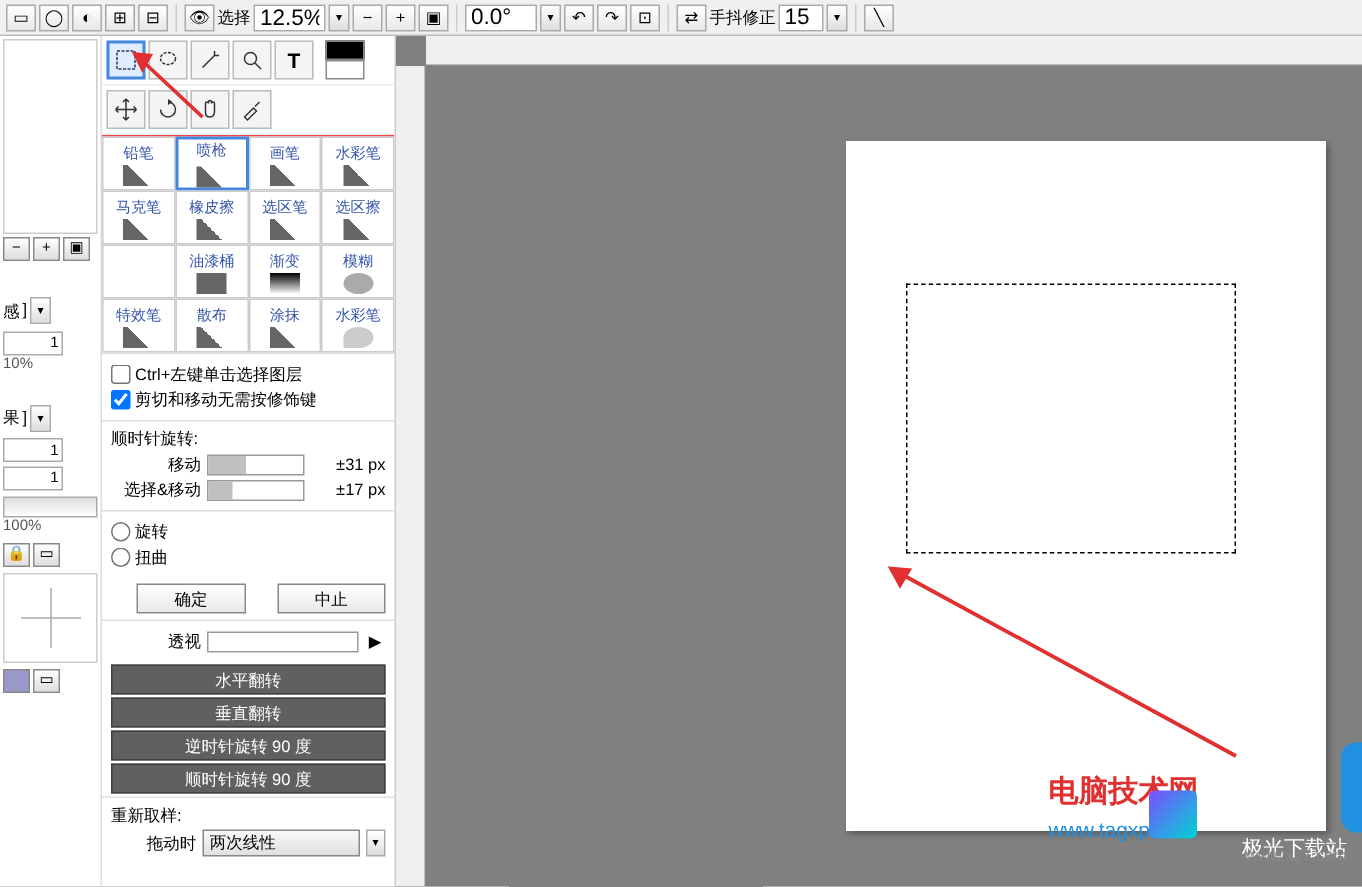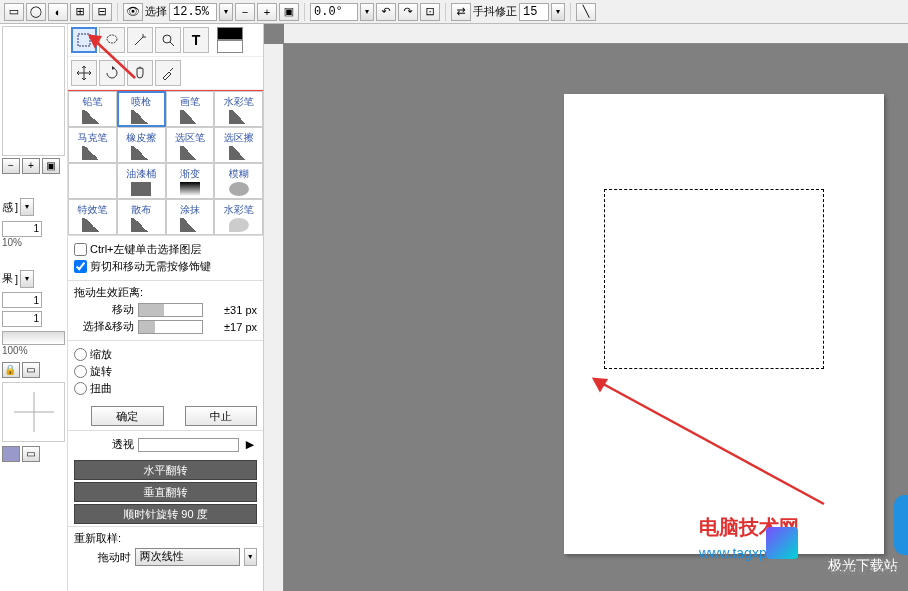--- a/index.html
+++ b/index.html
@@ -1,21 +1,21 @@
 <!DOCTYPE html>
 <html><head>
 <meta charset="utf-8">
 <style>
 * { margin: 0; padding: 0; box-sizing: border-box; font-family: "Microsoft YaHei", sans-serif; }
 body { background: #ffffff; overflow: hidden; width: 908px; height: 591px; position: relative; }
 
 .top-toolbar { height: 24px; background: #f0f0f0; border-bottom: 1px solid #bbb; display: flex; align-items: center; padding: 0 4px; gap: 2px; font-size: 11px; }
 .top-toolbar .btn { width: 20px; height: 18px; border: 1px solid #aaa; background: linear-gradient(#fff,#e8e8e8); display: flex; align-items: center; justify-content: center; cursor: pointer; }
 .top-toolbar .sep { width: 1px; height: 18px; background: #ccc; margin: 0 3px; }
-.top-toolbar input[type=text] { height: 18px; width: 48px; border: 1px solid #aaa; font-size: 12px; padding: 0 3px; font-family: Liberation Mono, monospace; }
+.top-toolbar input[type=text] { height: 18px; width: 48px; border: 1px solid #aaa; font-size: 15px; padding: 0 3px; }
 
 .main { display: flex; height: calc(591px - 24px); }
 
 .left-col { width: 68px; background: #fff; border-right: 1px solid #ddd; padding: 2px; }
 .thumb-area { height: 130px; border: 1px solid #ccc; background: #fff; margin-bottom: 2px; }
 .mini-btns { display: flex; gap: 2px; margin: 2px 0; }
 .mini-btns .sq { width: 18px; height: 16px; border: 1px solid #888; background: linear-gradient(#fff,#ddd); font-size: 10px; text-align: center; line-height: 14px; cursor: pointer; }
 .left-col .label-row { font-size: 11px; display: flex; align-items: center; gap: 2px; margin: 2px 0; }
 .left-col input[type=text] { width: 40px; height: 16px; font-size: 10px; border: 1px solid #aaa; text-align: right; padding-right: 2px; }
 .left-col .pct { font-size: 10px; padding-right: 4px; color: #555; }
@@ -23,21 +23,21 @@
 .tool-panel { width: 196px; background: #fff; border-right: 1px solid #ccc; overflow-y: auto; font-size: 11px; }
 .tool-row { display: flex; padding: 3px; gap: 2px; border-bottom: 1px solid #eee; }
 .tool-btn { width: 26px; height: 26px; border: 1px solid #bbb; background: #f4f4f4; display: flex; align-items: center; justify-content: center; cursor: pointer; position: relative; }
 .tool-btn.selected { border: 2px solid #4488dd; background: #e0ecff; }
 .tool-btn svg { width: 16px; height: 16px; }
 .swatch { width: 26px; height: 26px; display: flex; flex-direction: column; }
 .swatch .c { flex:1; border: 1px solid #888; }
 
 .brush-grid { display: grid; grid-template-columns: repeat(4, 1fr); border-top: 1px solid #ef4444; }
 .brush-cell { border: 1px solid #ccc; height: 36px; display: flex; flex-direction: column; align-items: center; justify-content: center; font-size: 10px; color: #3355aa; cursor: pointer; }
-.brush-cell.selected { border: 2px solid #4488dd; }
+.brush-cell.selected { border: 2px solid #4488dd; justify-content: space-between; }
 .brush-icon { width: 20px; height: 14px; background: linear-gradient(45deg, #666 0%, #666 50%, transparent 50%); margin-top: 1px; }
 
 .opt-section { padding: 4px 6px; border-top: 1px solid #ddd; }
 .opt-section label { display: flex; align-items: center; gap: 3px; margin: 2px 0; font-size: 11px; }
 .opt-section .row { display: flex; align-items: center; gap: 4px; margin: 2px 0; }
 .opt-section .row span:first-child { width: 60px; text-align: right; }
 .slider-track { flex: 1; height: 14px; border: 1px solid #999; background: #fff; position: relative; }
 .slider-fill { position: absolute; left: 0; top: 0; bottom: 0; background: #c0c0c0; }
 .val { width: 50px; text-align: right; font-size: 11px; }
 
@@ -266,42 +266,38 @@
           <input type="checkbox" style="">
           <span>Ctrl+左键单击选择图层</span>
         </label>
       <label>
           <input type="checkbox" checked="" style="">
           <span>剪切和移动无需按修饰键</span>
         </label>
     </div>
 
     <div class="opt-section">
-      <div>拖动生效距离:</div>
+      <div>顺时针旋转:</div>
       <div class="row">
         <span>移动</span>
         <div class="slider-track">
             <div class="slider-fill" style="width:40%"></div>
           </div>
         <span class="val">±31 px</span>
       </div>
       <div class="row">
         <span>选择&amp;移动</span>
         <div class="slider-track">
             <div class="slider-fill" style="width:25%"></div>
           </div>
         <span class="val">±17 px</span>
       </div>
     </div>
 
     <div class="opt-section">
-      <label>
-          <input type="radio" name="tr" style="">
-          <span>缩放</span>
-        </label>
       <label>
           <input type="radio" name="tr" style="">
           <span>旋转</span>
         </label>
       <label>
           <input type="radio" name="tr" style="">
           <span>扭曲</span>
         </label>
     </div>
 
@@ -313,20 +309,21 @@
     <div class="opt-section">
       <div class="row">
         <span>透视</span>
         <div class="slider-track"></div>
         <span style="width:14px;text-align:center;cursor:pointer">▶</span>
       </div>
     </div>
 
     <button class="dark-btn">水平翻转</button>
     <button class="dark-btn">垂直翻转</button>
+    <button class="dark-btn">逆时针旋转 90 度</button>
     <button class="dark-btn">顺时针旋转 90 度</button>
 
     <div class="opt-section">
       <div>重新取样:</div>
       <div class="row">
         <span>拖动时</span>
         <div class="resample-select"><span>两次线性</span></div>
         <div class="dropdown-btn">▾</div>
       </div>
     </div>

